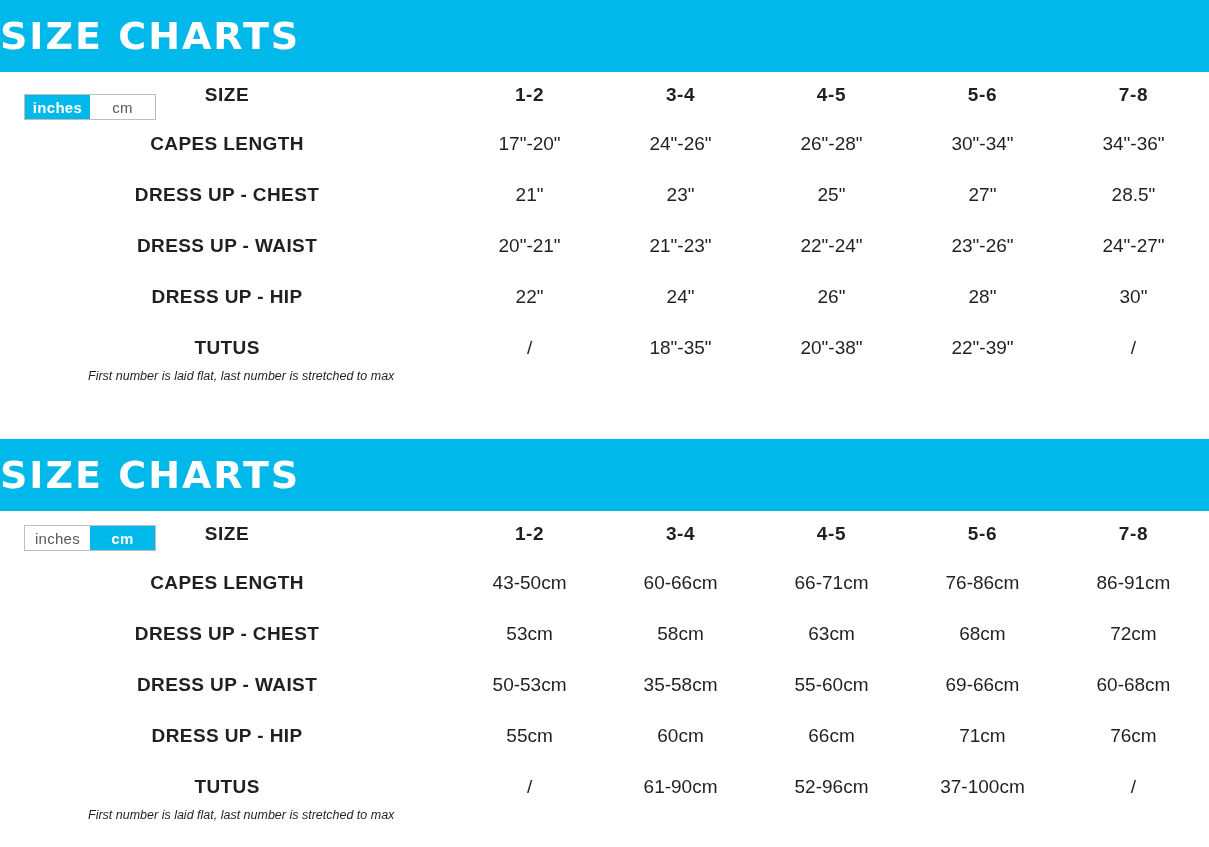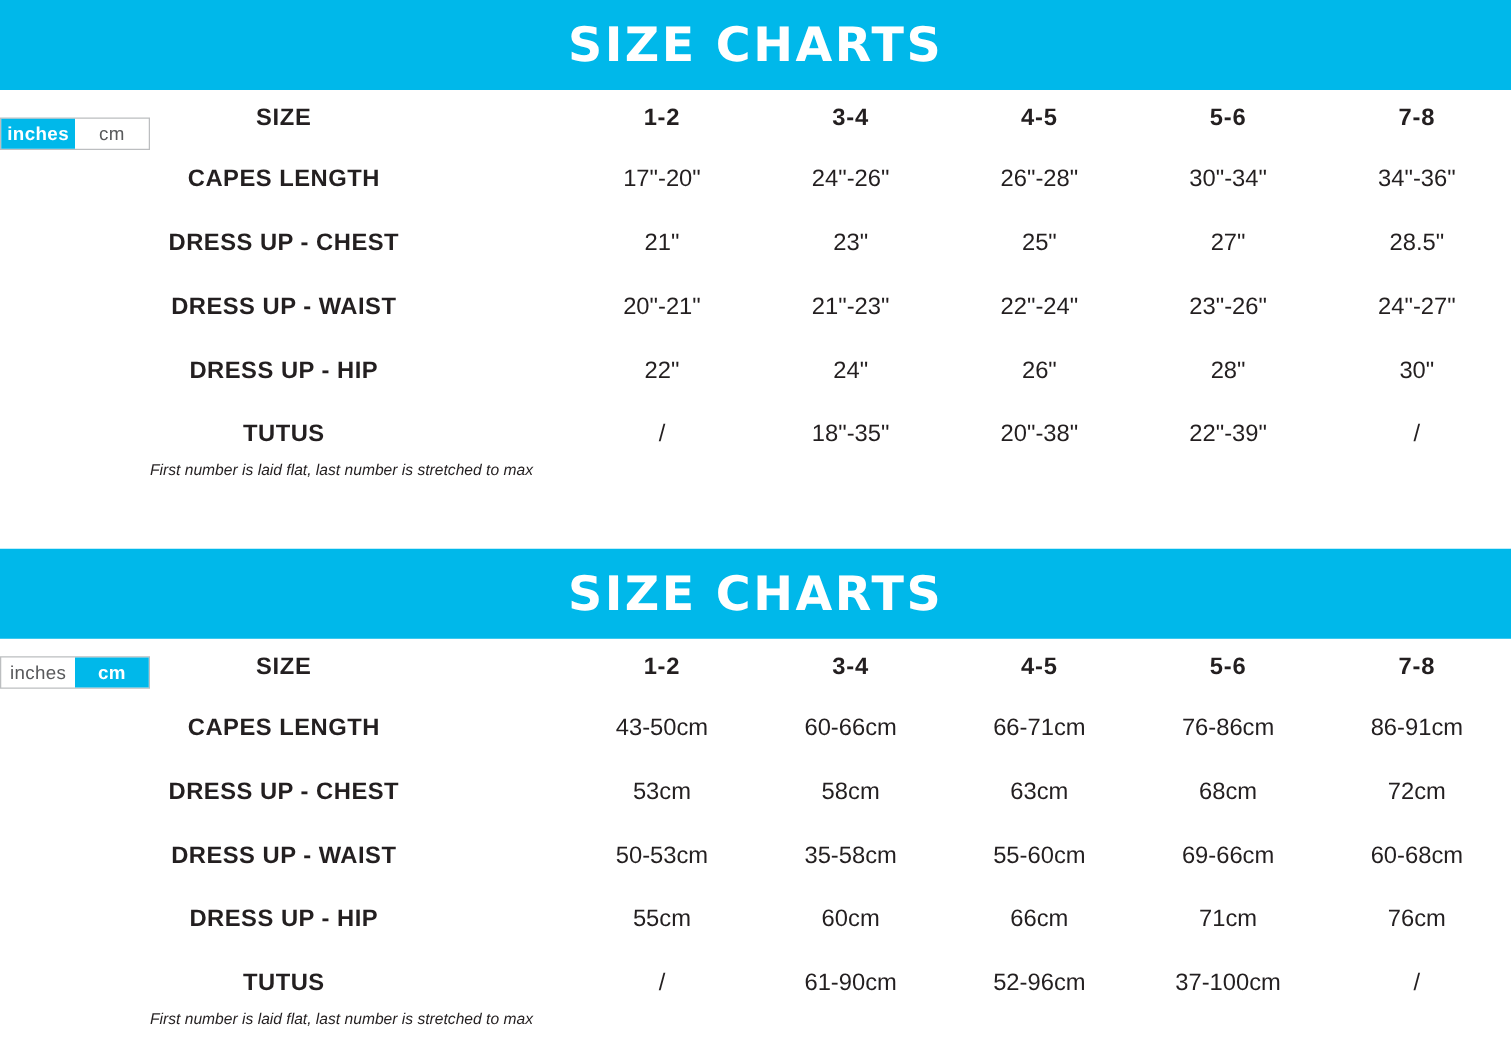--- a/index.html
+++ b/index.html
@@ -19,38 +19,37 @@
   .chart-block {
     position: relative;
     width: 1209px;
   }
 
   .banner {
     background: #00b8ea;
     height: 72px;
     display: flex;
     align-items: center;
-    justify-content: center;
   }
   .banner-title {
     color: #ffffff;
     font-size: 38px;
     font-weight: bold;
     letter-spacing: 2px;
     font-family: "DejaVu Sans", sans-serif;
     text-transform: uppercase;
   }
 
   .toggle {
     position: absolute;
-    left: 0;
+    left: 24px;
     display: flex;
     border: 1px solid #bcbec0;
     background: #ffffff;
-    width: 120px;
+    width: 132px;
     height: 26px;
     box-sizing: border-box;
   }
   .toggle-opt {
     flex: 1;
     display: flex;
     align-items: center;
     justify-content: center;
     font-size: 15px;
     color: #58595b;
@@ -93,21 +92,21 @@
   .row-val {
     font-size: 19px;
     font-weight: normal;
     color: #231f20;
   }
 
   .footnote {
     font-size: 12.5px;
     font-style: italic;
     color: #231f20;
-    padding-left: 120px;
+    padding-left: 88px;
     margin-top: -4px;
   }
   .contact {
     text-align: center;
     font-size: 14px;
     font-weight: bold;
     margin-top: 14px;
   }
 
   .spacer { height: 56px; }

